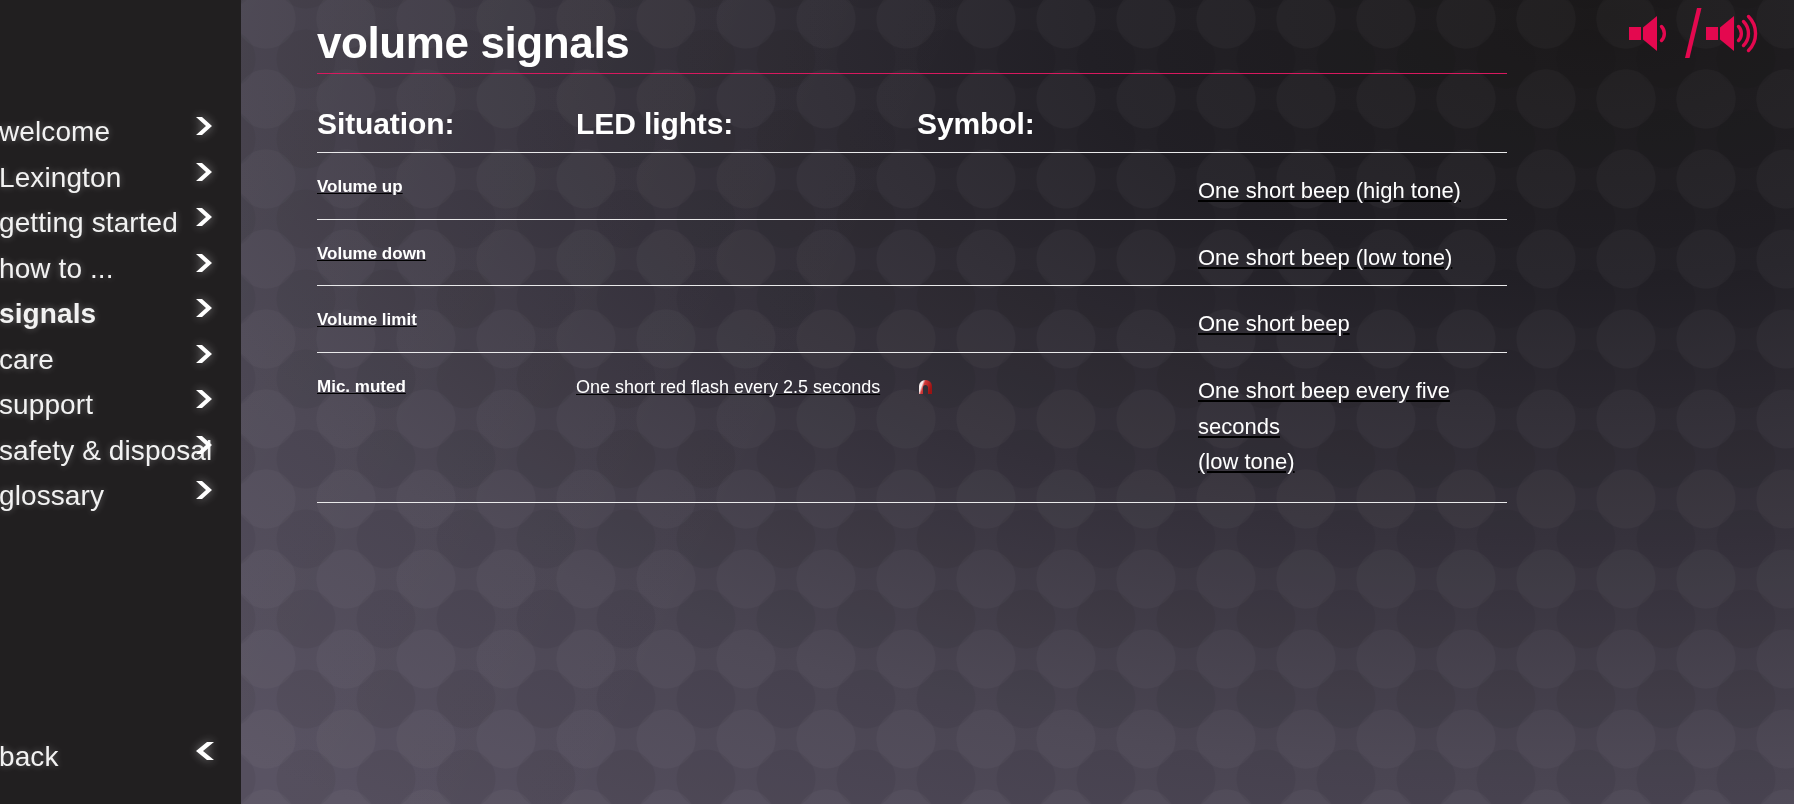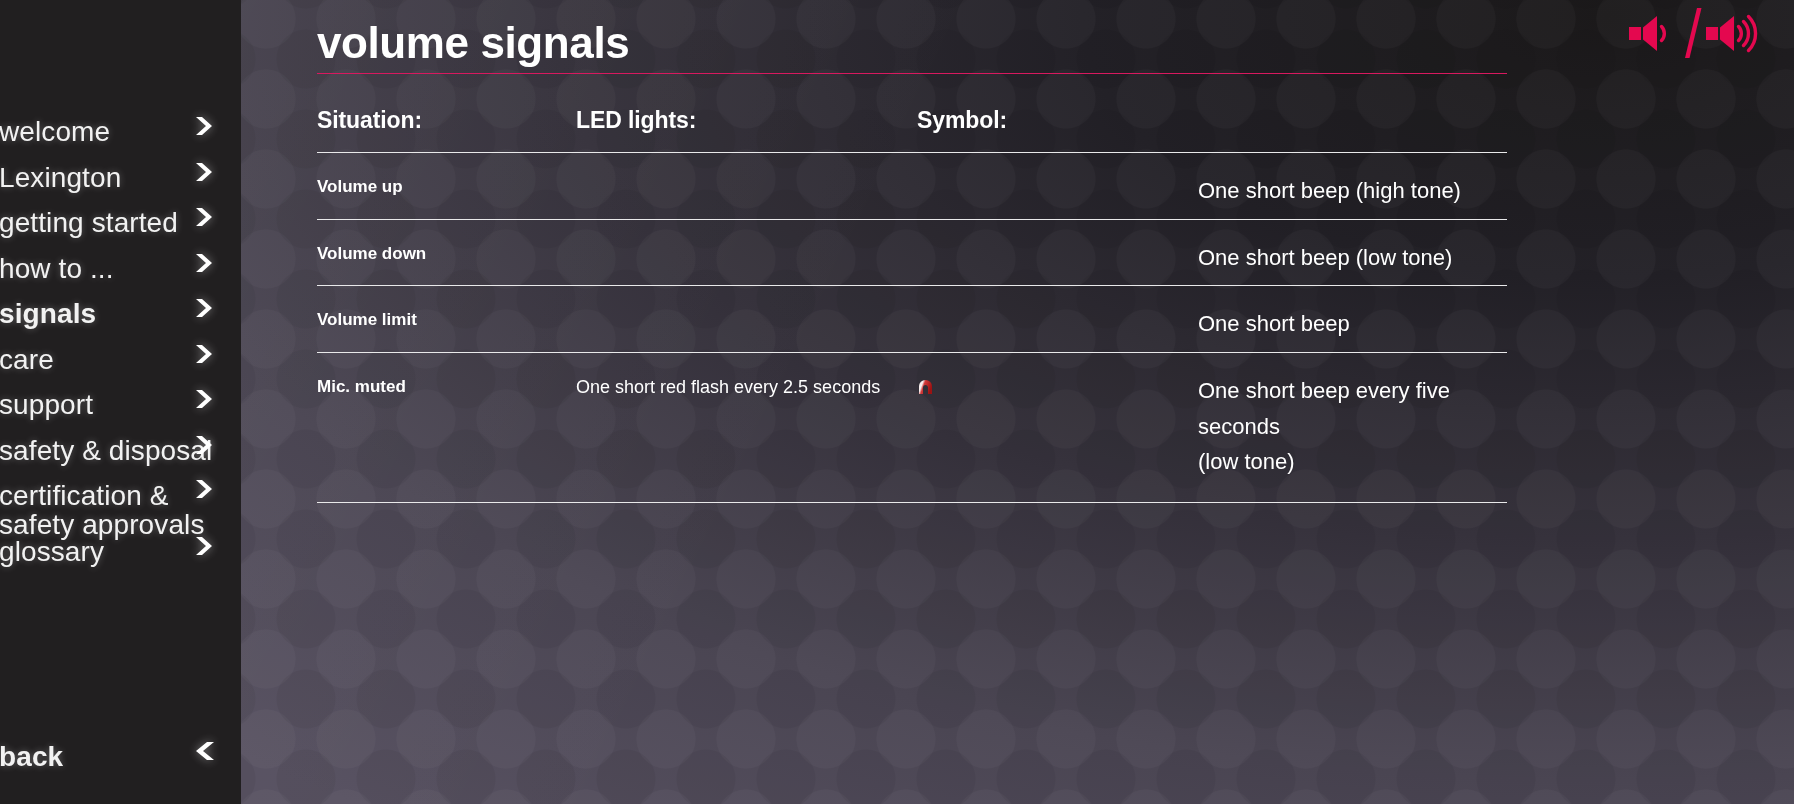--- a/index.html
+++ b/index.html
@@ -49,21 +49,21 @@
   .nav-item.tall .chev { top:8px; }
   .chev svg { display:block; width:26px; height:26px; }
 
   .back-item {
     position:absolute;
     left:0; bottom:30px; width:241px;
     height:45px;
     display:flex; align-items:center;
     cursor:pointer;
   }
-  .back-item .nav-label { font-size:28px; font-weight:700; }
+  .back-item .nav-label { font-size:28px; font-weight:400; }
   .back-chev { position:absolute; right:22px; top:8px; width:28px; height:28px;
      filter:drop-shadow(0 0 5px rgba(255,255,255,.45)); }
   .back-chev svg { display:block; width:28px; height:28px; }
 
   
   .main {
     position:relative;
     flex:1 1 auto;
     height:804px;
     overflow:hidden;
@@ -116,35 +116,36 @@
     width:132px; height:54px;
     color:#e4084f;
   }
   .hdr-icons svg { display:block; width:132px; height:54px; }
 
   
   .table { position:absolute; left:76px; top:95px; width:1190px; }
   .thead { display:flex; height:57px; align-items:flex-start; padding-top:12px; }
   .th {
     color:#ffffff;
-    font-size:23px;
+    font-size:30px;
     font-weight:700;
     letter-spacing:-0.1px;
   }
   .c1 { width:259px; flex:0 0 259px; }
   .c2 { width:341px; flex:0 0 341px; }
   .c3 { width:281px; flex:0 0 281px; }
   .c4 { flex:1 1 auto; }
 
   .row {
     display:flex;
     border-top:1px solid #e9e9ea;
     min-height:61px;
     padding-top:20px;
     padding-bottom:10px;
+    text-decoration:underline;
   }
   .row.last { padding-bottom:22px; }
   .row-end { border-top:1px solid #e9e9ea; height:0; }
 
   .cell { color:#ffffff; font-size:17px; font-weight:400; line-height:1.62; }
   .cell.bold { font-weight:700; font-size:17px; }
   .cell.led  { font-size:18px; font-weight:400; }
   .cell.tone { font-size:22px; font-weight:400; }
 
   .sym-led { display:inline-block; width:17px; height:15px; position:relative; top:2px; }
@@ -237,29 +238,20 @@
 
       <div class="nav-item">
         <span class="nav-label">safety &amp; disposal</span>
         <span class="chev">
           <svg viewBox="0 0 26 26">
               <path fill="currentColor" d="M5 4 L15 13 L5 22 L11 22 L21 13 L11 4 Z"></path>
             </svg>
         </span>
       </div>
 
-      <div class="nav-item tall">
-        <span class="nav-label">certification &amp;
-safety approvals</span>
-        <span class="chev">
-          <svg viewBox="0 0 26 26">
-              <path fill="currentColor" d="M5 4 L15 13 L5 22 L11 22 L21 13 L11 4 Z"></path>
-            </svg>
-        </span>
-      </div>
 
       <div class="nav-item">
         <span class="nav-label">glossary</span>
         <span class="chev">
           <svg viewBox="0 0 26 26">
               <path fill="currentColor" d="M5 4 L15 13 L5 22 L11 22 L21 13 L11 4 Z"></path>
             </svg>
         </span>
       </div>
 

